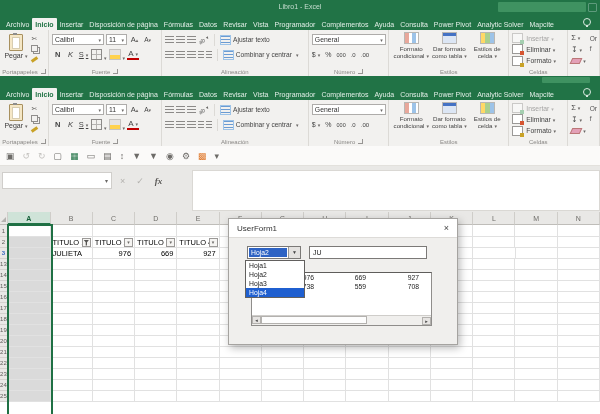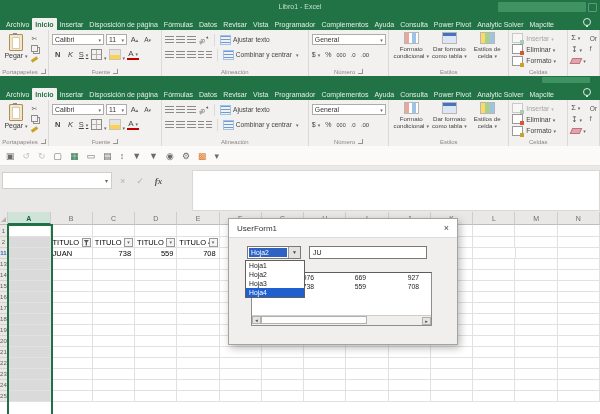--- a/index.html
+++ b/index.html
@@ -570,26 +570,26 @@
         <div class="cell" style="width: 43.5px; line-height: 11px;"></div>
         <div class="cell" style="width: 43.5px; line-height: 11px;"></div>
         <div class="cell" style="width: 43.5px; line-height: 11px;"></div>
         <div class="cell" style="width: 43.5px; line-height: 11px;"></div>
         <div class="cell" style="width: 43.5px; line-height: 11px;"></div>
         <div class="cell" style="width: 43.5px; line-height: 11px;"></div>
         <div class="cell" style="width: 43.5px; line-height: 11px;"></div>
         <div class="cell" style="width: 43.5px; line-height: 11px;"></div>
       </div>
       <div class="grow" style="height: 11px;">
-        <div class="rowh filtered" style="line-height: 11px;">11</div>
-        <div class="cell colA" style="width: 44px; line-height: 11px;"></div>
-        <div class="cell" style="width: 43.5px; line-height: 11px;">JUAN</div>
-        <div class="cell num" style="width: 43.5px; line-height: 11px;">738</div>
-        <div class="cell num" style="width: 43.5px; line-height: 11px;">559</div>
-        <div class="cell num" style="width: 43.5px; line-height: 11px;">708</div>
+        <div class="rowh filtered" style="line-height: 11px;">3</div>
+        <div class="cell colA" style="width: 44px; line-height: 11px;"></div>
+        <div class="cell" style="width: 43.5px; line-height: 11px;">JULIETA</div>
+        <div class="cell num" style="width: 43.5px; line-height: 11px;">976</div>
+        <div class="cell num" style="width: 43.5px; line-height: 11px;">669</div>
+        <div class="cell num" style="width: 43.5px; line-height: 11px;">927</div>
         <div class="cell" style="width: 43.5px; line-height: 11px;"></div>
         <div class="cell" style="width: 43.5px; line-height: 11px;"></div>
         <div class="cell" style="width: 43.5px; line-height: 11px;"></div>
         <div class="cell" style="width: 43.5px; line-height: 11px;"></div>
         <div class="cell" style="width: 43.5px; line-height: 11px;"></div>
         <div class="cell" style="width: 43.5px; line-height: 11px;"></div>
         <div class="cell" style="width: 43.5px; line-height: 11px;"></div>
         <div class="cell" style="width: 43.5px; line-height: 11px;"></div>
         <div class="cell" style="width: 43.5px; line-height: 11px;"></div>
       </div>

